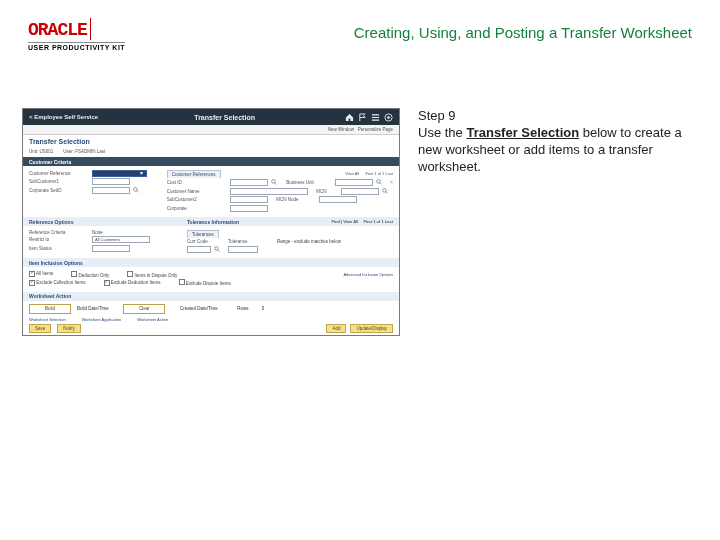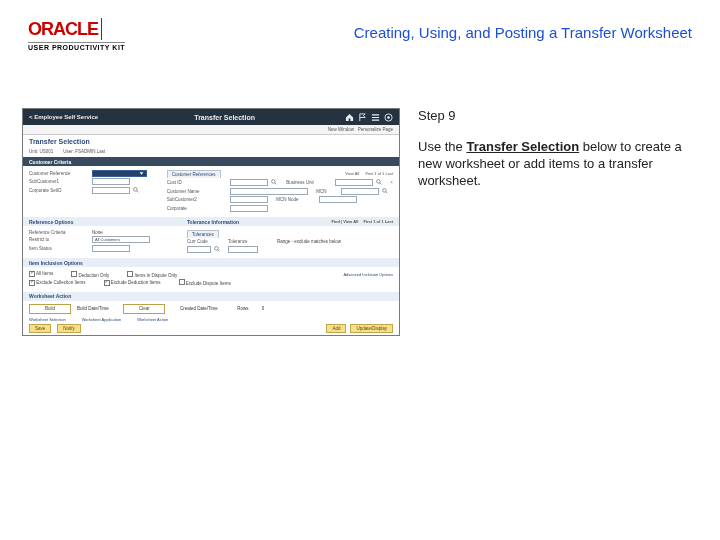--- a/index.html
+++ b/index.html
@@ -16,21 +16,21 @@
     position: absolute; left: 28px; top: 18px;
     display: flex; align-items: center; gap: 6px;
     font-size: 10px;
   }
   .oracle-logo { font-family: Arial, sans-serif; }
   .oracle-text { font-size: 18px; font-weight: bold; color: #cc0000; letter-spacing: -1px; }
   .oracle-bar { width: 1px; height: 22px; background: #cc0000; margin-left: 3px; }
   .upk { font-size: 7px; letter-spacing: 0.5px; font-weight: bold; color: #000; margin-top: 2px; border-top:1px solid #888; padding-top:1px; }
   .doc-title {
     position: absolute; right: 28px; top: 24px;
-    font-size: 15px; color: #1d4ed8;
+    font-size: 15px; color: #15803d;
   }
 
   
   .content-wrap {
     position: absolute; left: 22px; top: 108px;
     display: flex; gap: 18px;
   }
   .shot {
     width: 378px; height: 228px;
     border: 1px solid #7a7a7a;
@@ -38,21 +38,21 @@
     font-size: 5px;
     color: #333;
     position: relative;
     overflow: hidden;
   }
   .explain {
     width: 270px;
     font-size: 13px;
     line-height: 1.3;
   }
-  .explain .step { margin-bottom: 14px; }
+  .explain .step { }
   .explain b { font-weight: bold; }
   .explain u { text-decoration: underline; }
 
   
   .topbar {
     height: 16px; background: #25323f;
     display: flex; align-items: center;
     padding: 0 6px; color: #e8edf2;
     font-size: 6px; font-weight: bold;
   }
@@ -125,21 +125,21 @@
   .footer .right { margin-left:auto; display:flex; gap:4px;}
 
 
 
 </style>
 </head>
 <body>
 
 <div class="doc-header">
   <div class="oracle-logo">
-    <div style="display:flex;align-items:flex-end;">
+    <div style="display:flex;align-items:flex-end;font-family:Liberation Mono, monospace;">
       <span class="oracle-text">ORACLE</span>
       <span class="oracle-bar"></span>
     </div>
     <div class="upk">USER PRODUCTIVITY KIT</div>
   </div>
 </div>
 <div class="doc-title">Creating, Using, and Posting a Transfer Worksheet</div>
 
 <div class="content-wrap">
 

